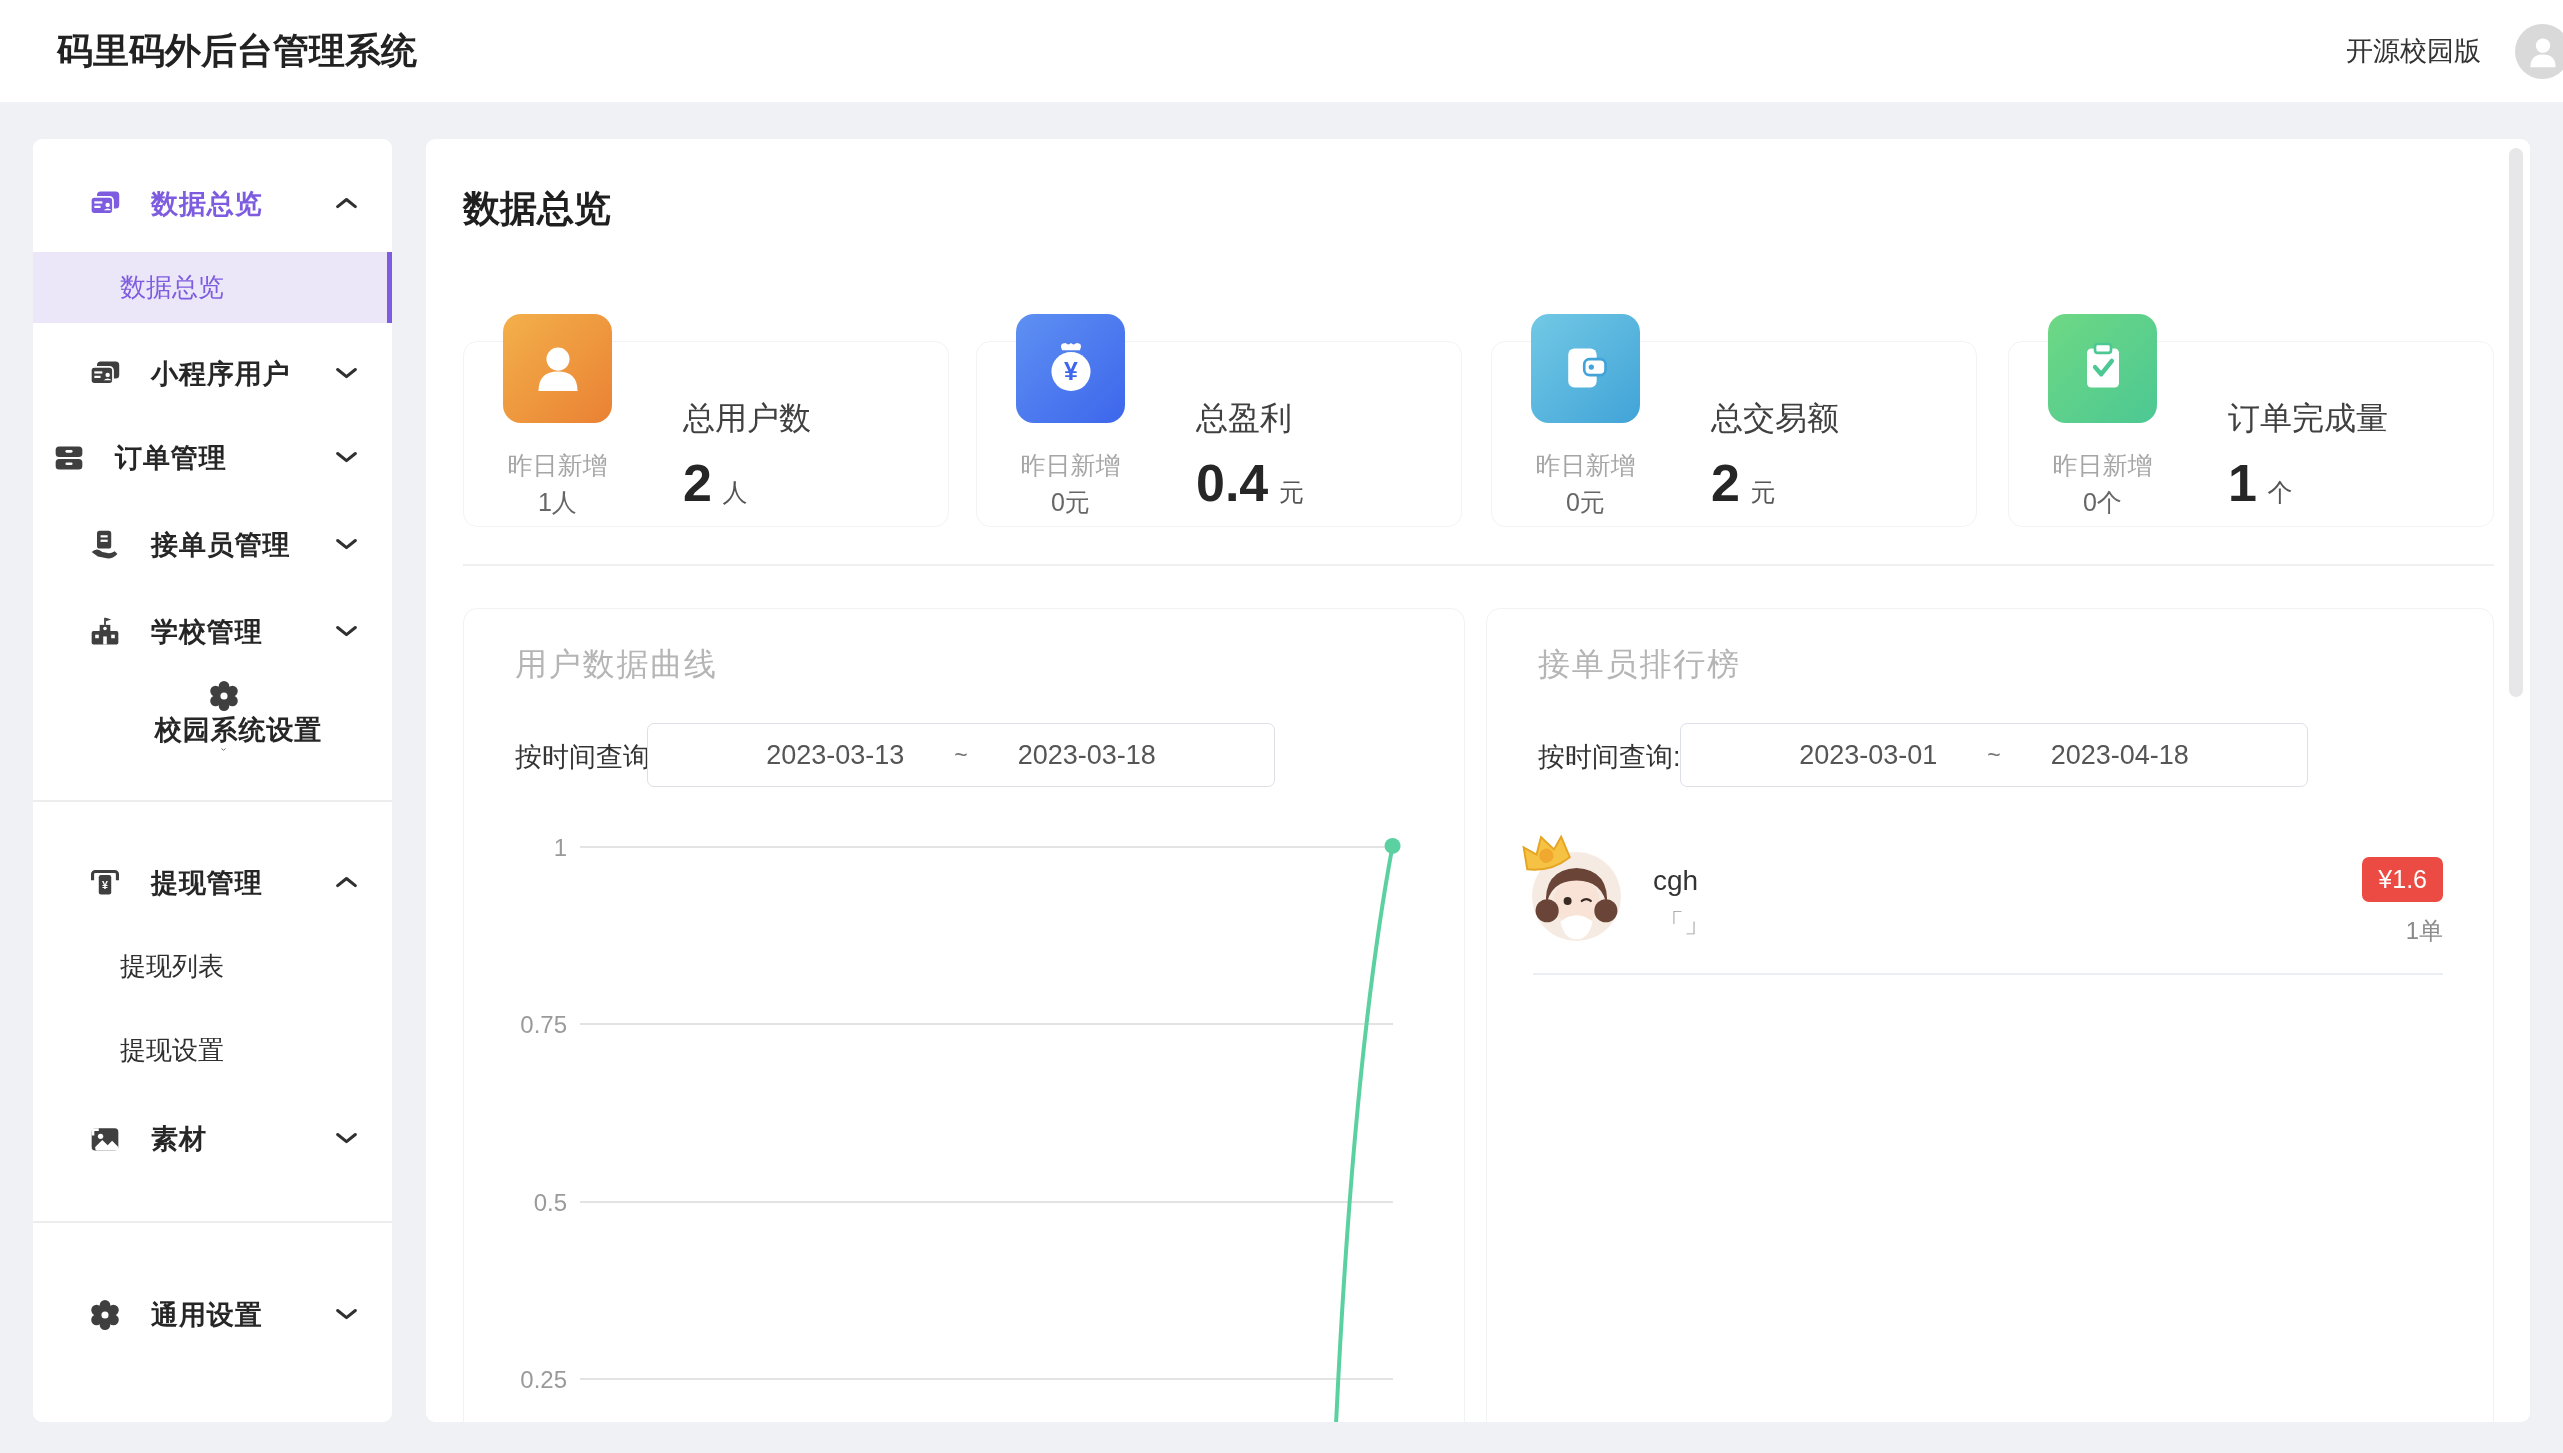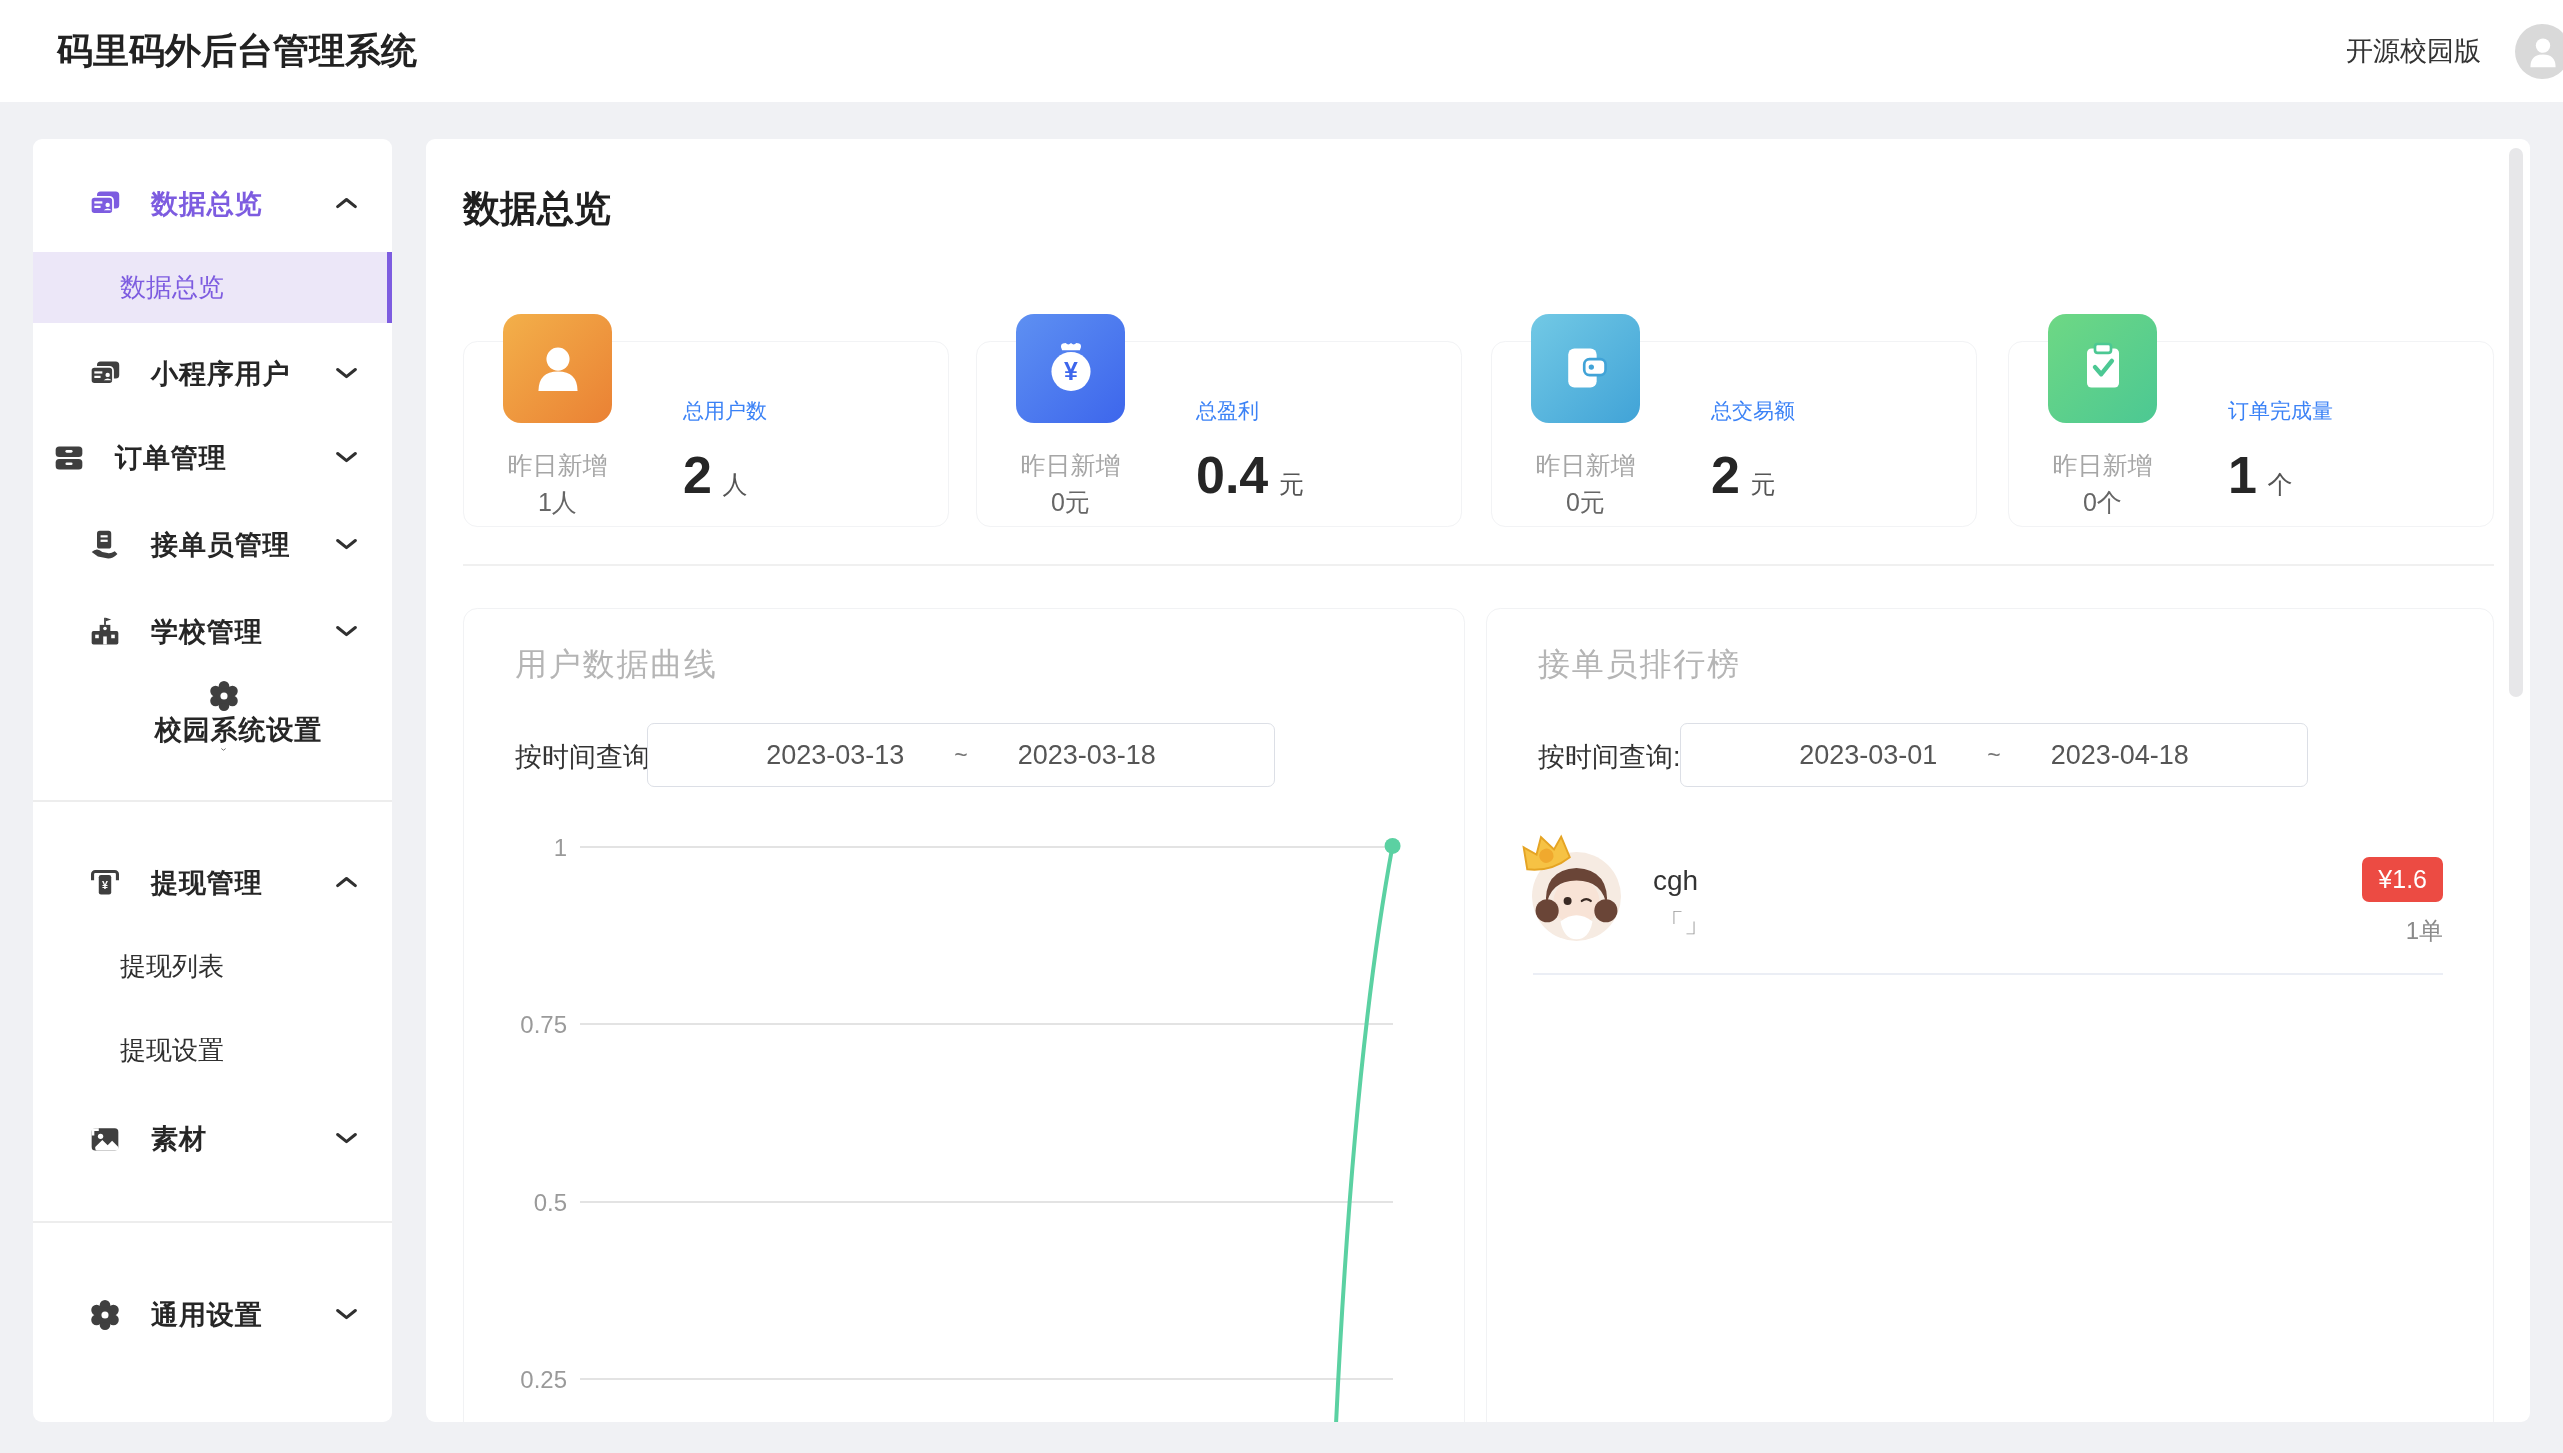--- a/index.html
+++ b/index.html
@@ -31,21 +31,21 @@
   .stat-icon{position:absolute;left:39px;top:-28.5px;width:109px;height:109px;border-radius:18px;
              display:flex;align-items:center;justify-content:center;}
   .g-orange{background:linear-gradient(135deg,#f3b04a,#ea8134);}
   .g-blue{background:linear-gradient(135deg,#5e90f2,#3d66ec);}
   .g-cyan{background:linear-gradient(135deg,#72c9e5,#41a3d7);}
   .g-green{background:linear-gradient(135deg,#6ed884,#4cc893);}
   .stat-left{position:absolute;left:21.4px;top:105px;width:144px;text-align:center;line-height:37px;}
   .stat-delta-label{font-size:25px;color:#a6a6a6;}
   .stat-delta-value{font-size:25px;color:#666;}
   .stat-right{position:absolute;left:219px;top:55px;}
-  .stat-label{font-size:21px;color:#3b82f6;margin-bottom:20px;}
+  .stat-label{font-size:32px;color:#404040;margin-bottom:12px;}
   .stat-value{font-size:52px;font-weight:600;color:#262626;}
   .stat-unit{font-size:25px;color:#555;margin-left:10.7px;font-weight:400;}
   .hr{position:absolute;height:1.8px;background:#f0f0f0;}
   
   .panel{position:absolute;top:469px;height:891px;border:1.8px solid #f1f2f4;border-radius:14.2px;background:#fff;box-sizing:border-box;}
   .panel-title{position:absolute;left:51px;top:34px;font-size:32px;color:#b5b5b5;letter-spacing:1.8px;}
   .query-label{position:absolute;left:51px;top:130px;font-size:27px;color:#333;}
   .range-box{position:absolute;top:114px;width:628px;height:64px;border:1.8px solid #dcdfe6;border-radius:7.1px;
              box-sizing:border-box;display:flex;align-items:center;justify-content:center;gap:50px;cursor:pointer;background:#fff;}
   .range-date{font-size:27px;color:#555;}

